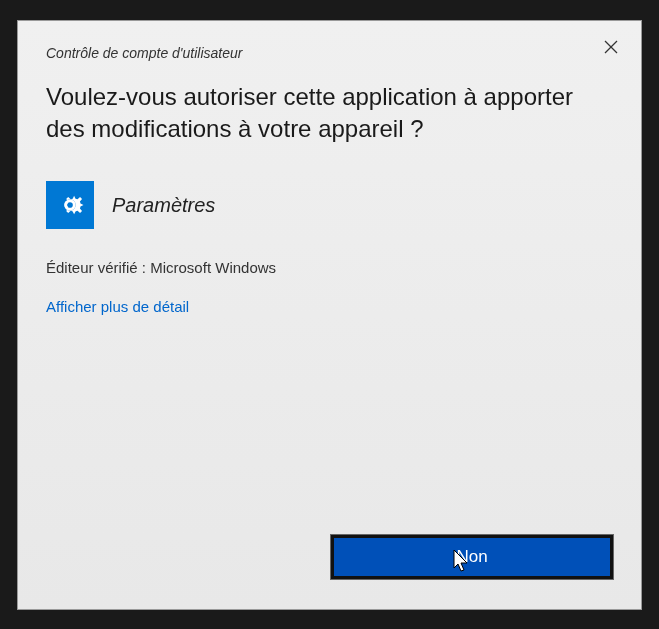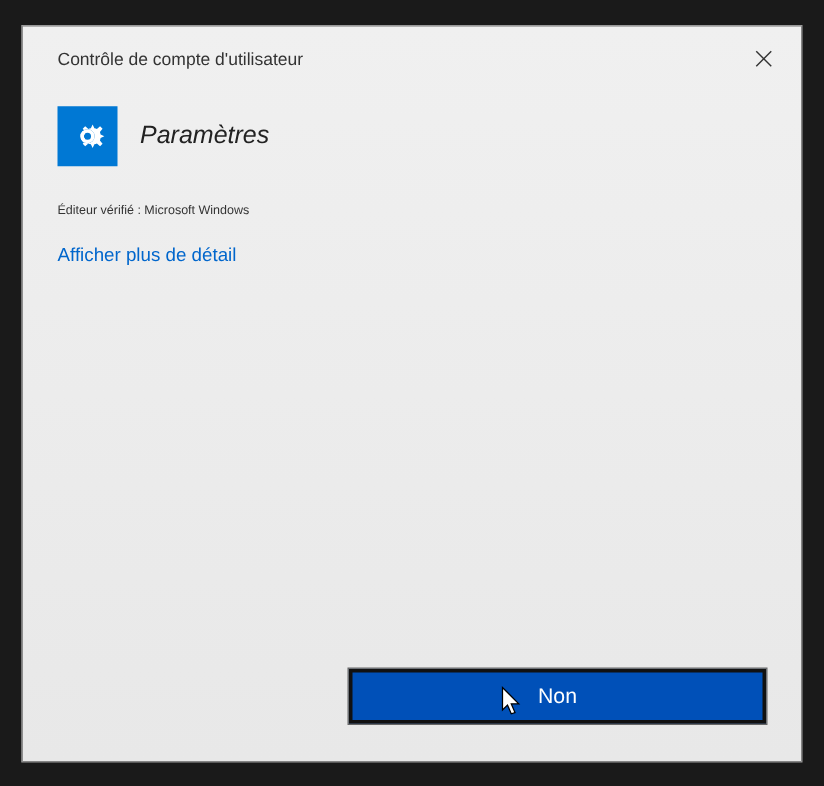--- a/index.html
+++ b/index.html
@@ -23,22 +23,23 @@
       background: linear-gradient(180deg, #f0f0f0 0%, #e8e8e8 100%);
       border: 1px solid #999;
       position: relative;
       padding: 0;
       display: flex;
       flex-direction: column;
     }
     .dialog-header {
       display: flex;
       justify-content: space-between;
-      align-items: flex-start;
+      align-items: flex-end;
       padding: 18px 18px 0 28px;
+      font-style: italic;
     }
     .dialog-title {
       font-size: 14px;
       color: #333;
       font-weight: 400;
     }
     .close-btn {
       width: 32px;
       height: 28px;
       display: flex;
@@ -77,21 +78,21 @@
     .app-icon svg {
       width: 34px;
       height: 34px;
     }
     .app-name {
       font-size: 20px;
       color: #222;
       font-weight: 400;
     }
     .publisher-line {
-      font-size: 10px;
+      font-size: 15px;
       color: #333;
       padding: 22px 36px 0 28px;
     }
     .details-link {
       font-size: 15px;
       color: #0066cc;
       padding: 22px 28px 0 28px;
       cursor: pointer;
     }
     .instruction {
@@ -100,21 +101,21 @@
       line-height: 1.5;
       padding: 38px 28px 0 28px;
     }
     .button-row {
       margin-top: auto;
       display: flex;
       justify-content: flex-end;
       padding: 0 28px 30px 28px;
     }
     .no-button {
-      width: 334px;
+      width: 282px;
       height: 44px;
       background: #0050b8;
       border: 3px solid #111;
       outline: 1px solid #666;
       color: #fff;
       font-size: 17px;
       font-family: inherit;
       cursor: pointer;
       position: relative;
       display: flex;
@@ -137,20 +138,21 @@
   <div class="dialog-header">
     <div class="dialog-title">Contrôle de compte d'utilisateur</div>
     <div class="close-btn">
       <svg viewBox="0 0 14 14">
         <line x1="1" y1="1" x2="13" y2="13" stroke="#333" stroke-width="1.2"></line>
         <line x1="13" y1="1" x2="1" y2="13" stroke="#333" stroke-width="1.2"></line>
       </svg>
     </div>
   </div>
 
+  <div class="main-question">Voulez-vous autoriser cette application à apporter des modifications à votre appareil ?</div>
 
   <div class="app-row">
     <div class="app-icon">
       <svg viewBox="0 0 24 24">
         <path fill="#fff" d="M12,8 a4,4 0 1,0 0,8 a4,4 0 1,0 0,-8 M12,10 a2,2 0 1,1 0,4 a2,2 0 1,1 0,-4 Z"></path>
         <path fill="#fff" d="M19.4,13 l2.1,-1 l-2.1,-1 c-0.1,-0.5 -0.2,-1 -0.4,-1.4 l1.5,-1.8 l-1.4,-1.4 l-1.8,1.5 c-0.4,-0.2 -0.9,-0.3 -1.4,-0.4 l-1,-2.1 l-1,2.1 c-0.5,0.1 -1,0.2 -1.4,0.4 l-1.8,-1.5 l-1.4,1.4 l1.5,1.8 c-0.2,0.4 -0.3,0.9 -0.4,1.4 l-2.1,1 l2.1,1 c0.1,0.5 0.2,1 0.4,1.4 l-1.5,1.8 l1.4,1.4 l1.8,-1.5 c0.4,0.2 0.9,0.3 1.4,0.4 l1,2.1 l1,-2.1 c0.5,-0.1 1,-0.2 1.4,-0.4 l1.8,1.5 l1.4,-1.4 l-1.5,-1.8 c0.2,-0.4 0.3,-0.9 0.4,-1.4 Z M12,16 a4,4 0 1,1 0,-8 a4,4 0 1,1 0,8 Z"></path>
       </svg>
     </div>
     <div class="app-name">Paramètres</div>
   </div>

